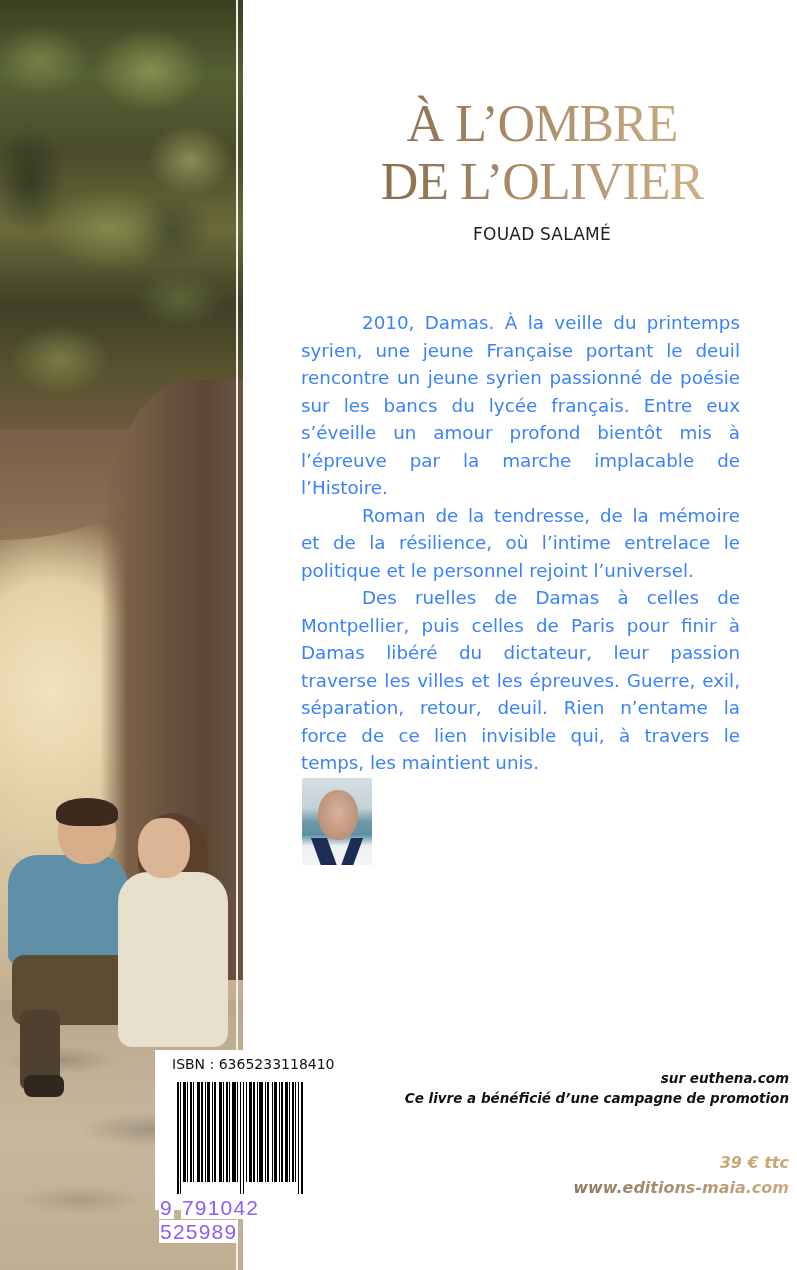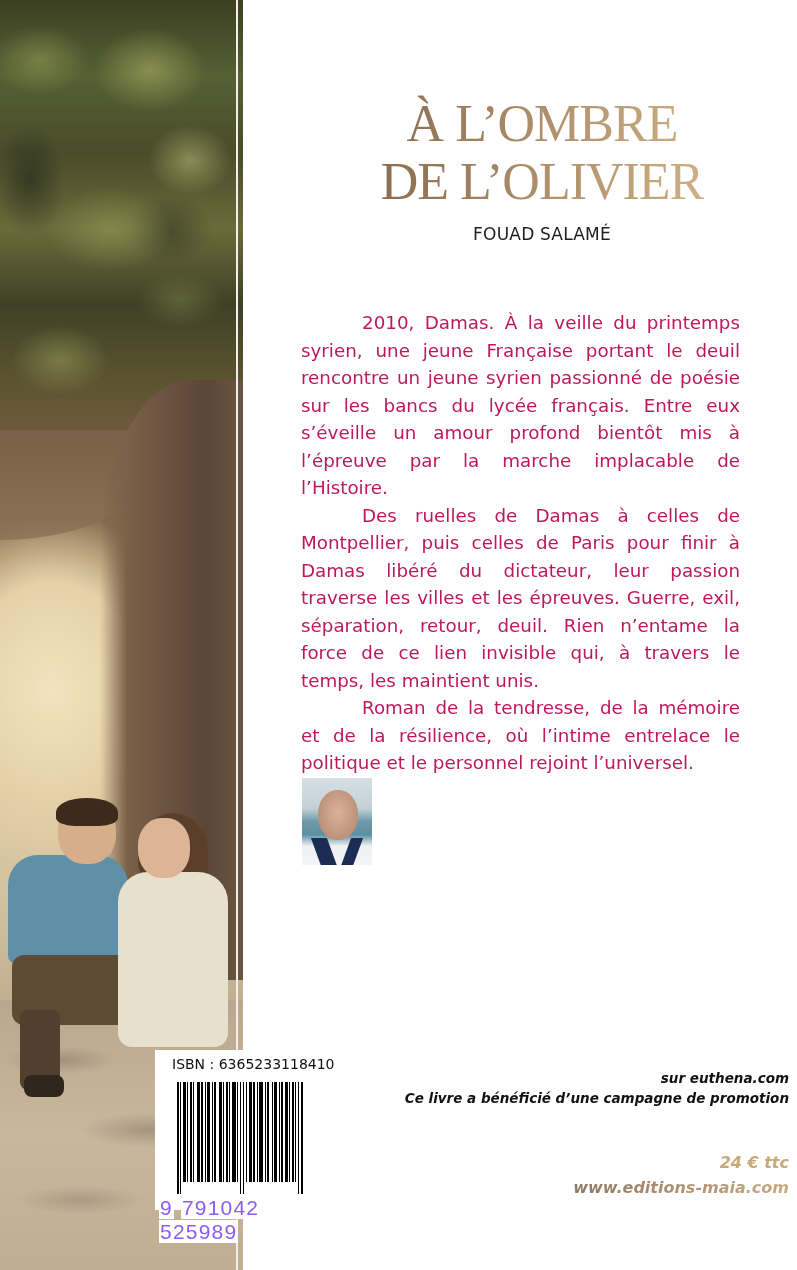--- a/index.html
+++ b/index.html
@@ -80,21 +80,21 @@
     .title-1 { top: 95px; left: 22px; }
     .title-2 { top: 153px; left: 22px; }
 
     .author {
       position: absolute; top: 224px; left: 22px; width: 554px; text-align: center;
       font-family: "DejaVu Sans", sans-serif; font-size: 17px; color: #1e1e1e; letter-spacing: 0.2px;
     }
 
     .blurb {
       position: absolute; left: 58px; top: 309px; width: 439px;
-      font-family: "DejaVu Sans", sans-serif; font-size: 18.3px; line-height: 27.5px; color: #be185d;
+      font-family: "DejaVu Sans", sans-serif; font-size: 18.3px; line-height: 27.5px; color: #3b82f6;
       text-align: justify;
     }
     .blurb p { text-indent: 61px; }
 
     .bio-photo {
       position: absolute; left: 59px; top: 778px; width: 70px; height: 87px; overflow: hidden;
       background: linear-gradient(180deg, #d6e0e4 0%, #c3d0d6 35%, #6e9aaa 50%, #5d8fa3 65%, #eef0f1 78%, #f3f4f5 100%);
     }
     .bio-photo .face {
       position: absolute; left: 16px; top: 12px; width: 40px; height: 50px; border-radius: 48%;
@@ -165,35 +165,35 @@
 </div>
 <div class="divider-line"></div>
 
 <div class="panel">
   <div class="title title-1">À L’OMBRE</div>
   <div class="title title-2">DE L’OLIVIER</div>
   <div class="author">FOUAD SALAMÉ</div>
 
   <div class="blurb">
     <p>2010, Damas. À la veille du printemps syrien, une jeune Française portant le deuil rencontre un jeune syrien passionné de poésie sur les bancs du lycée français. Entre eux s’éveille un amour profond bientôt mis à l’épreuve par la marche implacable de l’Histoire.</p>
+    <p>Roman de la tendresse, de la mémoire et de la résilience, où l’intime entrelace le politique et le personnel rejoint l’universel.</p>
     <p>Des ruelles de Damas à celles de Montpellier, puis celles de Paris pour finir à Damas libéré du dictateur, leur passion traverse les villes et les épreuves. Guerre, exil, séparation, retour, deuil. Rien n’entame la force de ce lien invisible qui, à travers le temps, les maintient unis.</p>
-    <p>Roman de la tendresse, de la mémoire et de la résilience, où l’intime entrelace le politique et le personnel rejoint l’universel.</p>
   </div>
 
   <div class="bio-photo">
     <div class="face"></div>
     <div class="collar-l"></div>
     <div class="collar-r"></div>
   </div>
 
   <div class="promo">
     <div>sur euthena.com</div>
     <div>Ce livre a bénéficié d’une campagne de promotion</div>
   </div>
-  <div class="price">24 € ttc</div>
+  <div class="price">39 € ttc</div>
   <div class="website">www.editions-maia.com</div>
 </div>
 
 <div class="barcode-box">
   <div class="isbn-label">ISBN : 6365233118410</div>
   <div class="bars">
     <span class="g" style="width:2px"></span>
       <span class="g" style="width:1px;margin-right:2px"></span>
     <span style="width:3px"></span>
       <span style="width:1px;margin-right:2px"></span>

